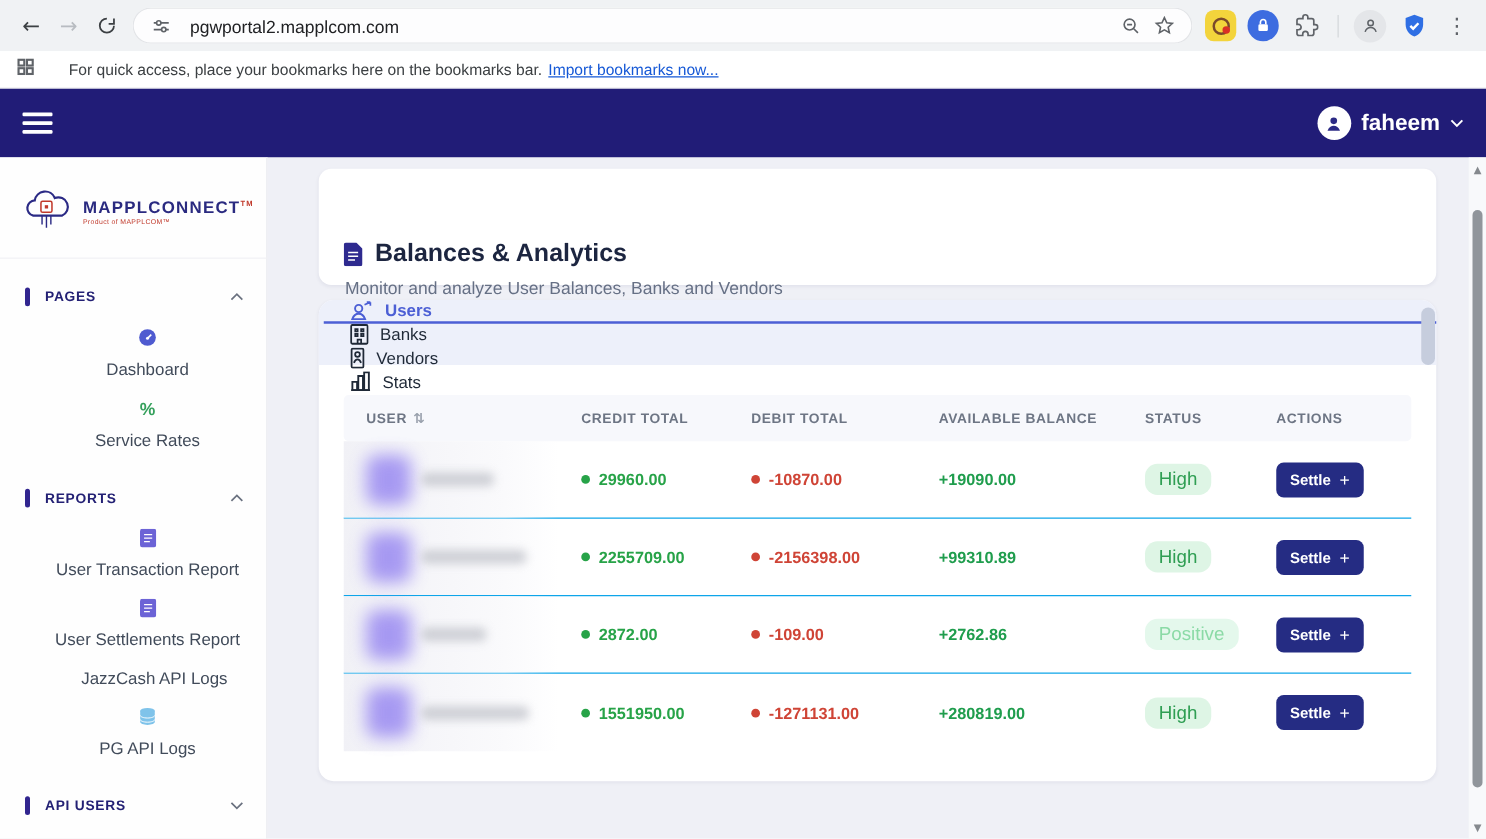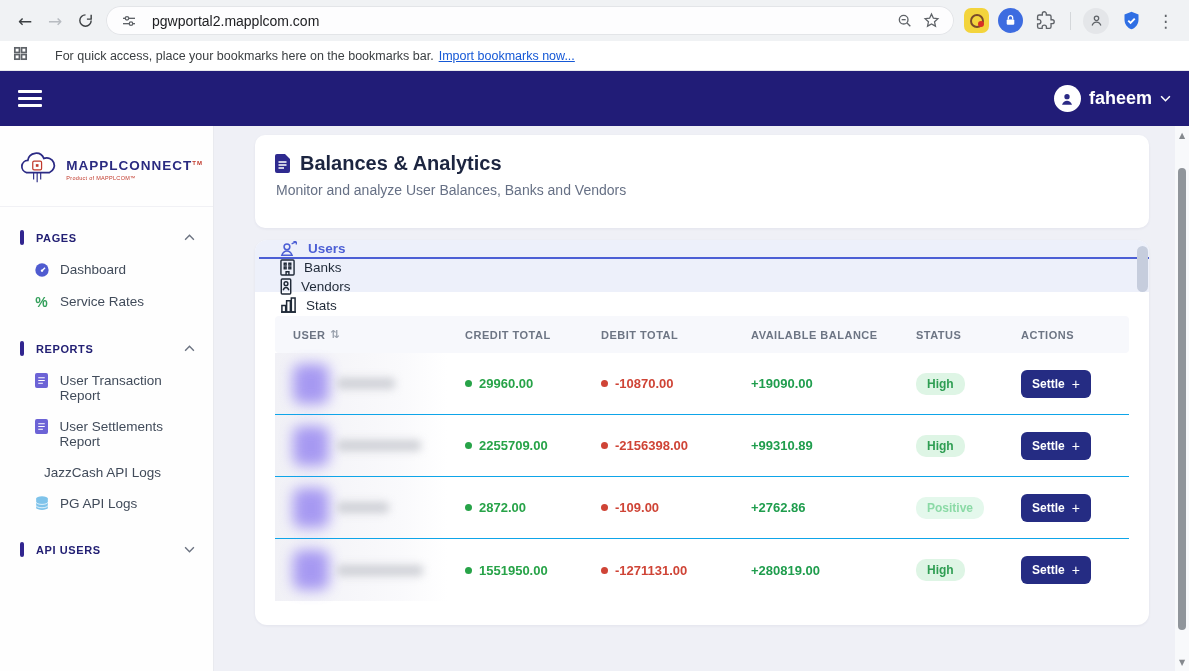--- a/index.html
+++ b/index.html
@@ -44,30 +44,30 @@
   .logo { display:flex; align-items:flex-start; gap:8px; padding:22px 10px 16px 16px; border-bottom:1px solid #f1f1f5; }
   .logo-txt { padding-top:10px; }
   .logo-title { font-size:13.5px; font-weight:700; letter-spacing:1px; color:#2a2a80; }
   .logo-title sup { color:#c0392b; font-size:6px; font-weight:700; }
   .logo-sub { font-size:5.5px; color:#c0392b; margin-top:2px; letter-spacing:.3px; }
 
   .sec-head { display:flex; align-items:center; padding:9px 18px 9px 20px; margin-top:14px; cursor:pointer; }
   .sec-bar { width:4px; height:15px; background:#31258f; border-radius:3px; }
   .sec-label { margin-left:12px; font-size:11px; font-weight:800; letter-spacing:.6px; color:#232074; }
   .sec-caret { margin-left:auto; color:#6b7280; display:flex; }
-  .nav-item { display:flex; align-items:flex-start; gap:10px; padding:8px 10px 8px 33px; font-size:13.5px; color:#414b5a; cursor:pointer; }
+  .nav-item { display:flex; align-items:center; gap:10px; padding:8px 10px 8px 33px; font-size:13.5px; color:#414b5a; cursor:pointer;flex-direction:column; }
   .nav-item.noicon { padding-left:44px; }
   .nav-icon { width:17px; display:flex; justify-content:center; }
   .pct { color:#35a05c; font-weight:700; font-size:14px; }
 
   
   .main { flex:1; padding:9px 40px 0 41px; }
   .card { background:#fff; border-radius:10px; box-shadow:0 1px 3px rgba(30,30,80,.06); }
   .pagecard { padding:17px 20px; height:93px; }
-  .ptitle-row { display:flex; align-items:center; gap:10px; }
+  .ptitle-row { display:flex; align-items:center; gap:10px;margin-top:40px; }
   .ptitle { font-size:20px; font-weight:700; color:#1c2540; }
   .psub { font-size:14px; color:#667085; margin-top:7px; margin-left:1px; }
 
   .tabscard { margin-top:12px; height:385px; border-radius:12px; position:relative; }
   .tabsbar { height:52px; background:#edf0fa; border-radius:12px 12px 0 0; display:flex; align-items:stretch; padding-left:4px; position:relative;flex-direction:column; }
   .tab { display:flex; align-items:center; gap:9px; padding:0 21px; font-size:13.5px; color:#1f2937; cursor:pointer; border-bottom:2px solid transparent; }
   .tab.active { color:#4c5fd5; border-bottom-color:#4c5fd5; font-weight:600; }
   .panel-thumb { position:absolute; right:1px; top:6px; width:11px; height:46px; background:#c6cddd; border-radius:7px; cursor:pointer; }
 
   .tablewrap { padding:24px 20px 0; }
@@ -85,21 +85,21 @@
   .trow:nth-child(3) .name-blur { width:84px; }
   .trow:nth-child(4) .name-blur { width:52px; }
   .trow:nth-child(5) .name-blur { width:86px; }
   .money { display:flex; align-items:center; gap:7px; padding-left:18px; font-size:13px; font-weight:600; }
   .money.credit { color:#27a348; }
   .money.debit { color:#cf4436; }
   .dot { width:7px; height:7px; border-radius:50%; flex:0 0 auto; }
   .dot.g { background:#27a348; } .dot.r { background:#cf4436; }
   .balance { padding-left:18px; font-size:13px; font-weight:700; color:#1f9d4d; }
   .statuscell { padding-left:18px; }
-  .badge { display:inline-block; background:#def5e5; border-radius:10px; padding:4px 11px; font-size:12px; font-weight:700; color:#2f9e53; }
+  .badge { display:inline-block; background:#def5e5; border-radius:10px; padding:4px 11px; font-size:15px; font-weight:400; color:#2f9e53; }
   .badge.positive { color:#8bdaa6; background:#e4f8ec; }
   .actioncell { padding-left:18px; }
   .settle { background:#252c83; color:#fff; border:none; border-radius:6px; padding:7px 11px; font-size:12px; font-weight:600;
             display:inline-flex; align-items:center; gap:7px; cursor:pointer; font-family:inherit; }
   .settle .plus { font-size:14px; font-weight:400; line-height:1; }
 
   
   .pg-scrollbar { position:absolute; right:0; top:126px; width:14px; height:545px; background:#f8f9fb; }
   .sb-arrow { position:absolute; left:0; width:14px; height:14px; display:flex; align-items:center; justify-content:center; color:#85898e; font-size:8px; cursor:pointer; }
   .sb-arrow.up { top:2px; } .sb-arrow.down { bottom:2px; }

